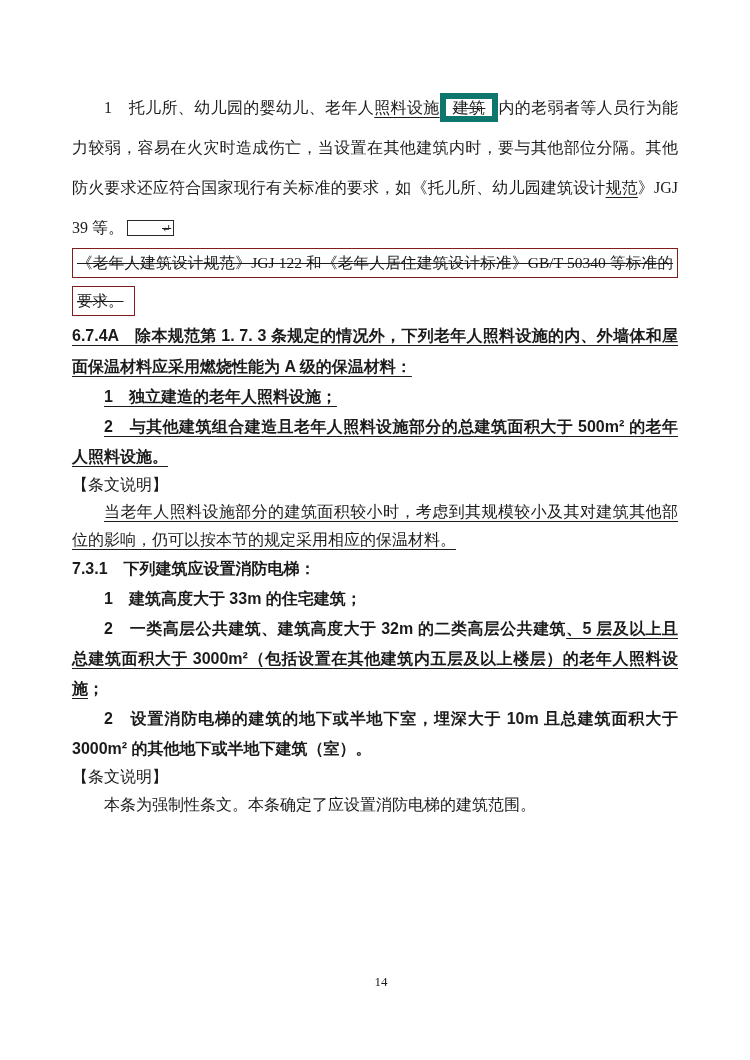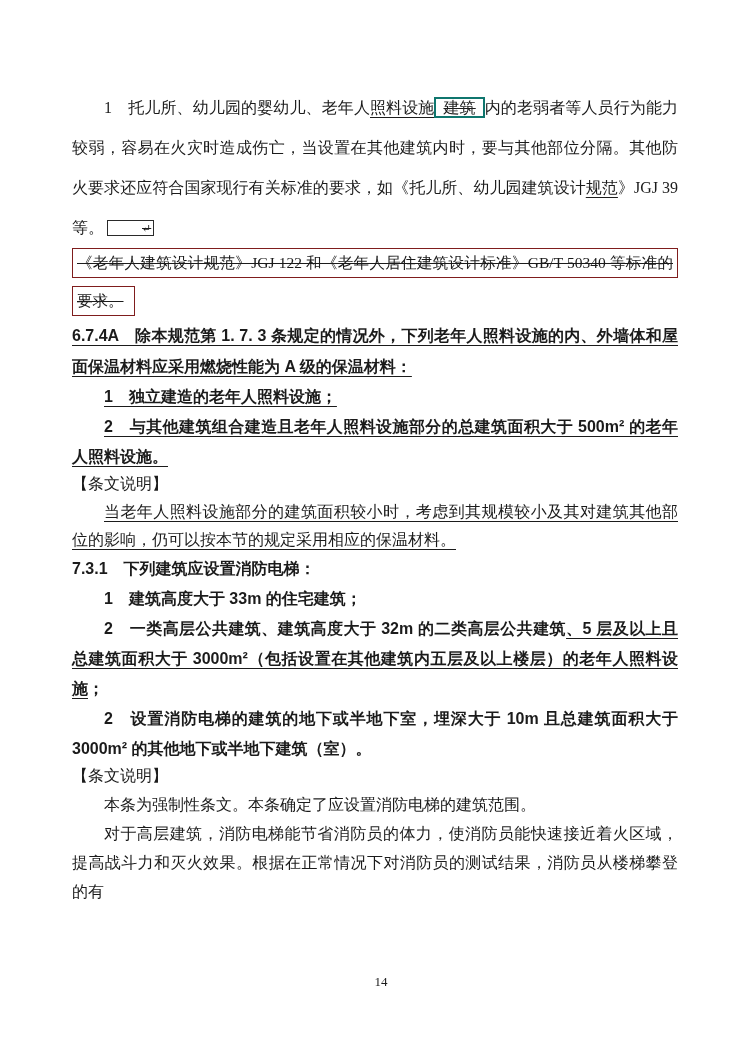--- a/index.html
+++ b/index.html
@@ -5,29 +5,29 @@
   html,body{margin:0;padding:0;background:#ffffff;}
   body{width:750px;height:1060px;color:#1b1b1b;overflow:hidden;}
   .page{position:relative;box-sizing:border-box;width:750px;height:1060px;padding:88px 72px 0 72px;background:#fff;}
   p{margin:0;text-align:justify;}
   .serif{font-family:"Liberation Serif","DejaVu Serif",serif;font-size:16px;}
   .sans{font-family:"Liberation Sans","DejaVu Sans",sans-serif;font-size:16px;}
   .bold{font-weight:700;}
   .u{text-decoration:underline;text-underline-offset:4px;text-decoration-thickness:1px;}
   .ins{text-decoration:underline;text-underline-offset:4px;text-decoration-thickness:1px;}
   .p1{line-height:40px;text-indent:2em;}
-  .del-inline{border:2px solid #0f766e;text-decoration:line-through;padding:0 7px;}
+  .del-inline{border:6px solid #0f766e;text-decoration:line-through;padding:0 7px;}
   .pmark{display:inline-block;border:1px solid #2a2a2a;font-size:11px;line-height:14px;padding:0 2px;margin-left:3px;vertical-align:1px;text-decoration:line-through;}
   .delbox{border:1px solid #7f1d1d;line-height:24px;padding:2px 4px;font-family:"Liberation Serif","DejaVu Serif",serif;font-size:15.5px;}
   .delbox .strike{text-decoration:line-through;}
   .delbox-line{margin-top:0;text-align:justify;text-align-last:justify;}
   .delbox-small{display:inline-block;margin-top:8px;padding-right:10px;}
   .heading-674a{margin-top:4px;line-height:31px;}
   .item-674a{line-height:30px;text-indent:2em;}
-  .note-label{line-height:26px;font-family:Liberation Mono, monospace;}
+  .note-label{line-height:26px;}
   .note-1{line-height:31px;text-indent:2em;}
   .note-1b{line-height:28px;text-indent:2em;}
   .heading-731{line-height:30px;}
   .item-731{line-height:30px;text-indent:2em;}
   .note-2{line-height:29px;text-indent:2em;}
   .footer{position:absolute;left:12px;right:0;bottom:70px;text-align:center;font-family:"Liberation Serif","DejaVu Serif",serif;font-size:13px;color:#1b1b1b;margin-top:48px;}
 </style>
 </head>
 <body>
 
@@ -45,16 +45,15 @@
   <p class="serif note-label">【条文说明】</p>
   <p class="serif u note-1b">当老年人照料设施部分的建筑面积较小时，考虑到其规模较小及其对建筑其他部位的影响，仍可以按本节的规定采用相应的保温材料。</p>
 
   <p class="sans bold heading-731">7.3.1　下列建筑应设置消防电梯：</p>
   <p class="sans bold item-731">1　建筑高度大于 33m 的住宅建筑；</p>
   <p class="sans bold item-731"><span>2　一类高层公共建筑、建筑高度大于 32m 的二类高层公共建筑</span><span class="u">、5 层及以上且总建筑面积大于 3000m²（包括设置在其他建筑内五层及以上楼层）的老年人照料设施</span><span>；</span></p>
   <p class="sans bold item-731">2　设置消防电梯的建筑的地下或半地下室，埋深大于 10m 且总建筑面积大于 3000m² 的其他地下或半地下建筑（室）。</p>
 
   <p class="serif note-label">【条文说明】</p>
   <p class="serif note-2">本条为强制性条文。本条确定了应设置消防电梯的建筑范围。</p>
-  <p class="serif note-2">对于高层建筑，消防电梯能节省消防员的体力，使消防员能快速接近着火区域，提高战斗力和灭火效果。根据在正常情况下对消防员的测试结果，消防员从楼梯攀登的有</p>
 
   <div class="footer">14</div>
 </div>
 
 </body></html>

